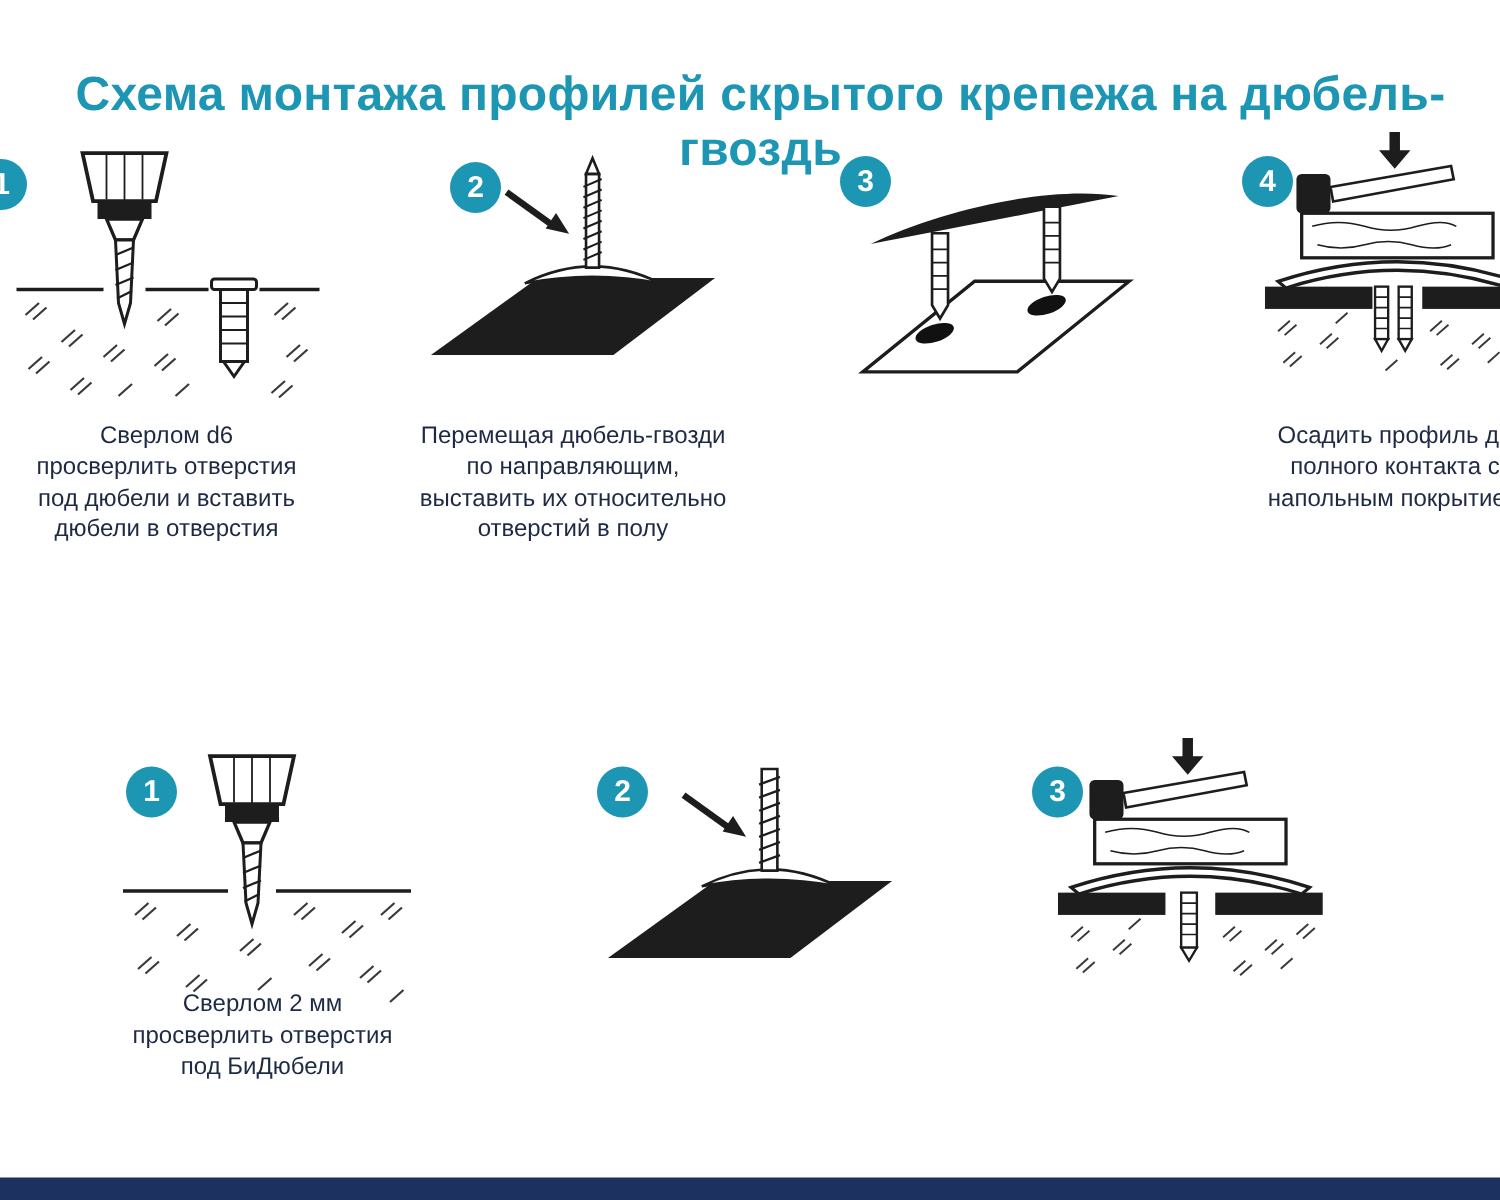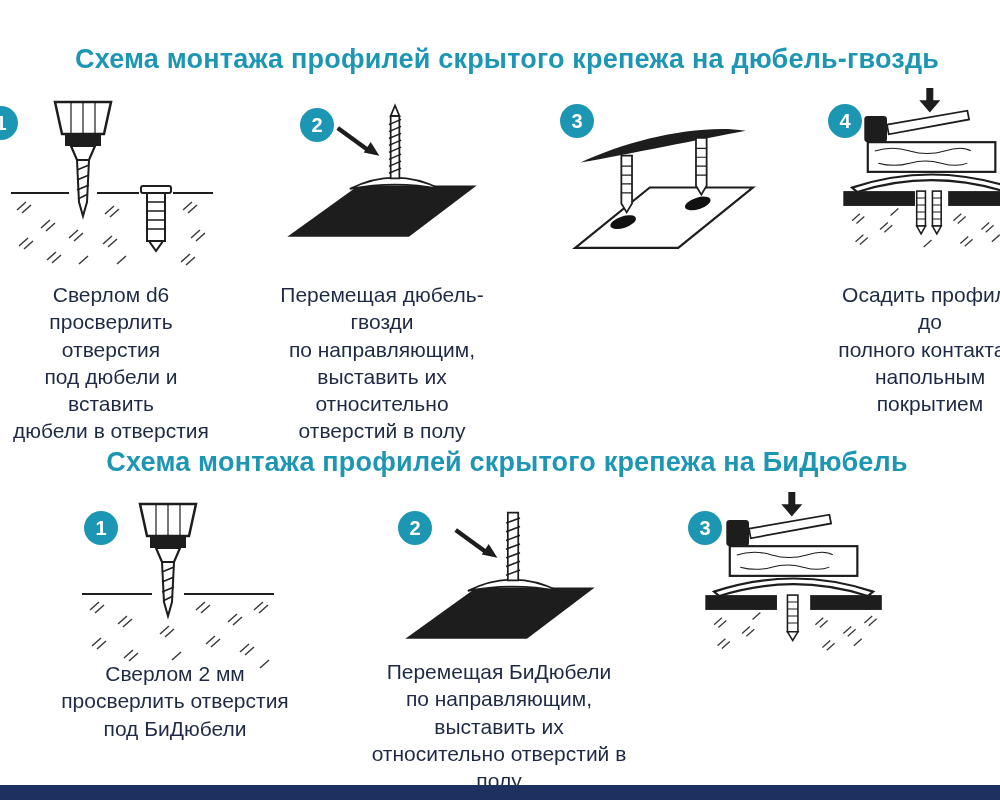--- a/index.html
+++ b/index.html
@@ -1,23 +1,23 @@
 <!DOCTYPE html>
 <html style="--accent: #1d96b4; --text: #1e2a44; --footer: #1d3160; --ink: #1d1d1d;"><head>
 <meta charset="utf-8">
 <style>
   html,body{margin:0;padding:0;}
   body{font-family:"Liberation Sans", sans-serif; background:#ffffff;}
   #stage{position:relative;width:1000px;height:800px;overflow:hidden;background:#fff;}
 
   .title{position:absolute;left:14px;right:0;text-align:center;font-weight:700;
-         font-size:27px;letter-spacing:.2px;color:var(--accent);}
+         font-size:32px;letter-spacing:.2px;color:var(--accent);}
   .badge{position:absolute;width:34px;height:34px;border-radius:50%;background:var(--accent);
          color:#fff;font-weight:700;font-size:20px;display:flex;align-items:center;justify-content:center;}
-  .caption{position:absolute;text-align:center;font-size:21px;line-height:1.3;
+  .caption{position:absolute;text-align:center;font-size:16px;line-height:1.3;
            color:var(--text);white-space:pre-line;font-weight:500;}
   .note{position:absolute;left:0;right:0;text-align:center;font-size:17px;color:var(--text);
         white-space:pre-line;font-weight:500;}
   .illu{position:absolute;}
   .illu svg{display:block;width:100%;height:100%;}
   #footer-bar{position:absolute;left:0;right:0;bottom:0;height:15px;background:var(--footer);}
 </style>
 </head>
 <body>
 
@@ -124,21 +124,20 @@
         <rect x="30" y="32" width="26" height="30" rx="4" fill="#1d1d1d"></rect>
       </g>
       <polygon points="101,0 109,0 109,14 117,14 105,28 93,14 101,14" fill="#1d1d1d"></polygon>
     </svg>
   </div>
   <div class="caption" style="left:830px;top:281px;width:200px;">Осадить профиль до
 полного контакта с
 напольным покрытием</div>
 
 
-  <div class="title" style="top:447px;">Схема монтажа профилей скрытого крепежа на БиДюбель</div>
 
   <div class="badge" style="left:84px;top:511px;">
     <span>1</span>
   </div>
   <div class="illu" style="left:78px;top:502px;width:200px;height:170px;">
     <svg viewBox="0 0 200 170">
       <path d="M4,92H74M106,92H196" stroke="#1d1d1d" stroke-width="2.2" fill="none"></path>
       <path d="M12,108l9,-8M17,111l9,-8 M40,122l9,-8M45,125l9,-8 M14,144l9,-8M19,147l9,-8 M46,156l9,-8M51,159l9,-8
                M118,108l9,-8M123,111l9,-8 M150,120l9,-8M155,123l9,-8 M176,108l9,-8M181,111l9,-8
                M128,142l9,-8M133,145l9,-8 M162,150l9,-8M167,153l9,-8 M182,166l9,-8
@@ -163,23 +162,20 @@
       <polygon points="6,155 146,155 224,96 88,96" fill="#1d1d1d"></polygon>
       <path d="M78,100 Q130,74 182,100 Q130,90 78,100 Z" fill="#fff" stroke="#1d1d1d" stroke-width="2"></path>
       <polygon points="124,10 136,10 136,88 124,88" fill="#fff" stroke="#1d1d1d" stroke-width="2"></polygon>
       <path d="M122,22l16,-6 M122,32l16,-6 M122,42l16,-6 M122,52l16,-6 M122,62l16,-6 M122,72l16,-6 M122,82l16,-6" stroke="#1d1d1d" stroke-width="1.8" fill="none"></path>
       <g>
         <line x1="64" y1="30" x2="100" y2="56" stroke="#1d1d1d" stroke-width="5"></line>
         <polygon points="112,62 94,58 102,46" fill="#1d1d1d"></polygon>
       </g>
     </svg>
   </div>
-  <div class="caption" style="left:368px;top:658px;width:262px;">Перемещая БиДюбели
-по направляющим, выставить их
-относительно отверстий в полу</div>
 
   <div class="badge" style="left:688px;top:511px;">
     <span>3</span>
   </div>
   <div class="illu" style="left:700px;top:492px;width:188px;height:166px;">
     <svg viewBox="0 0 215 190">
       <path d="M16,152l9,-8M21,155l9,-8 M48,162l9,-8M53,165l9,-8 M20,176l9,-8M25,179l9,-8 M60,146l9,-8
                M132,152l9,-8M137,155l9,-8 M164,162l9,-8M169,165l9,-8 M188,150l9,-8M193,153l9,-8
                M140,178l9,-8M145,181l9,-8 M176,176l9,-8" stroke="#3a3a3a" stroke-width="1.5" fill="none"></path>
       <rect x="92" y="118" width="30" height="58" fill="#fff"></rect>

